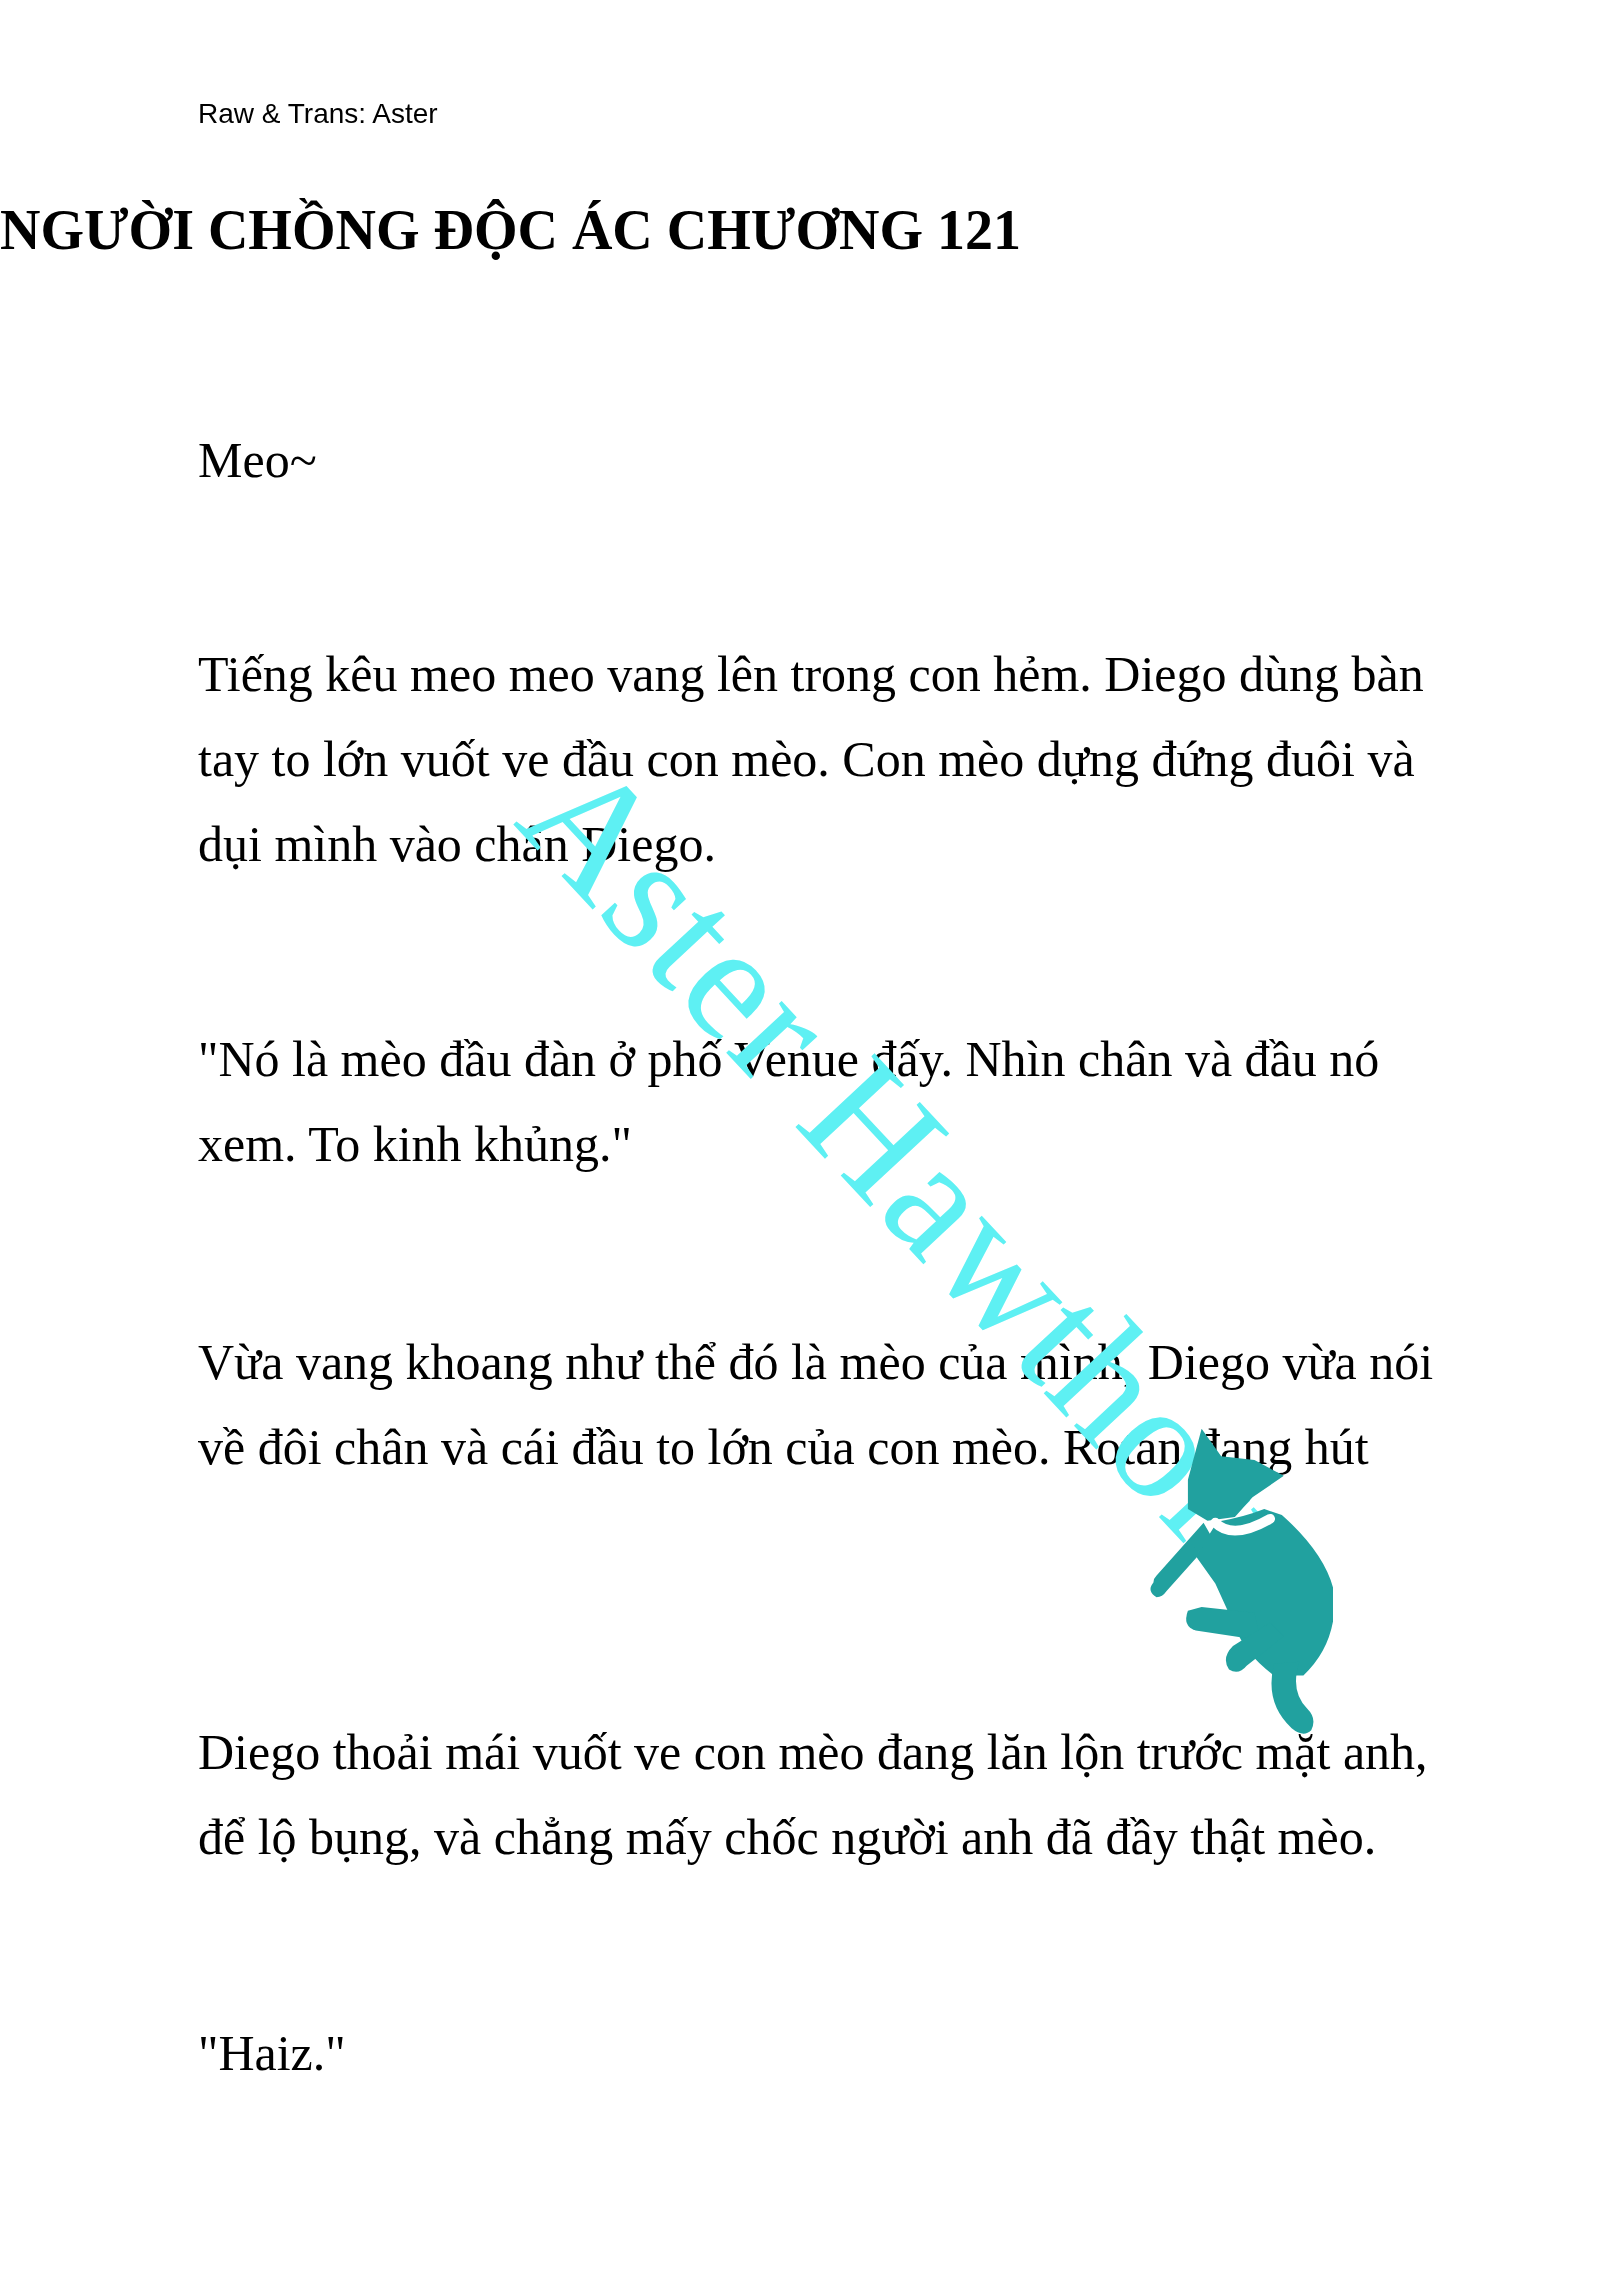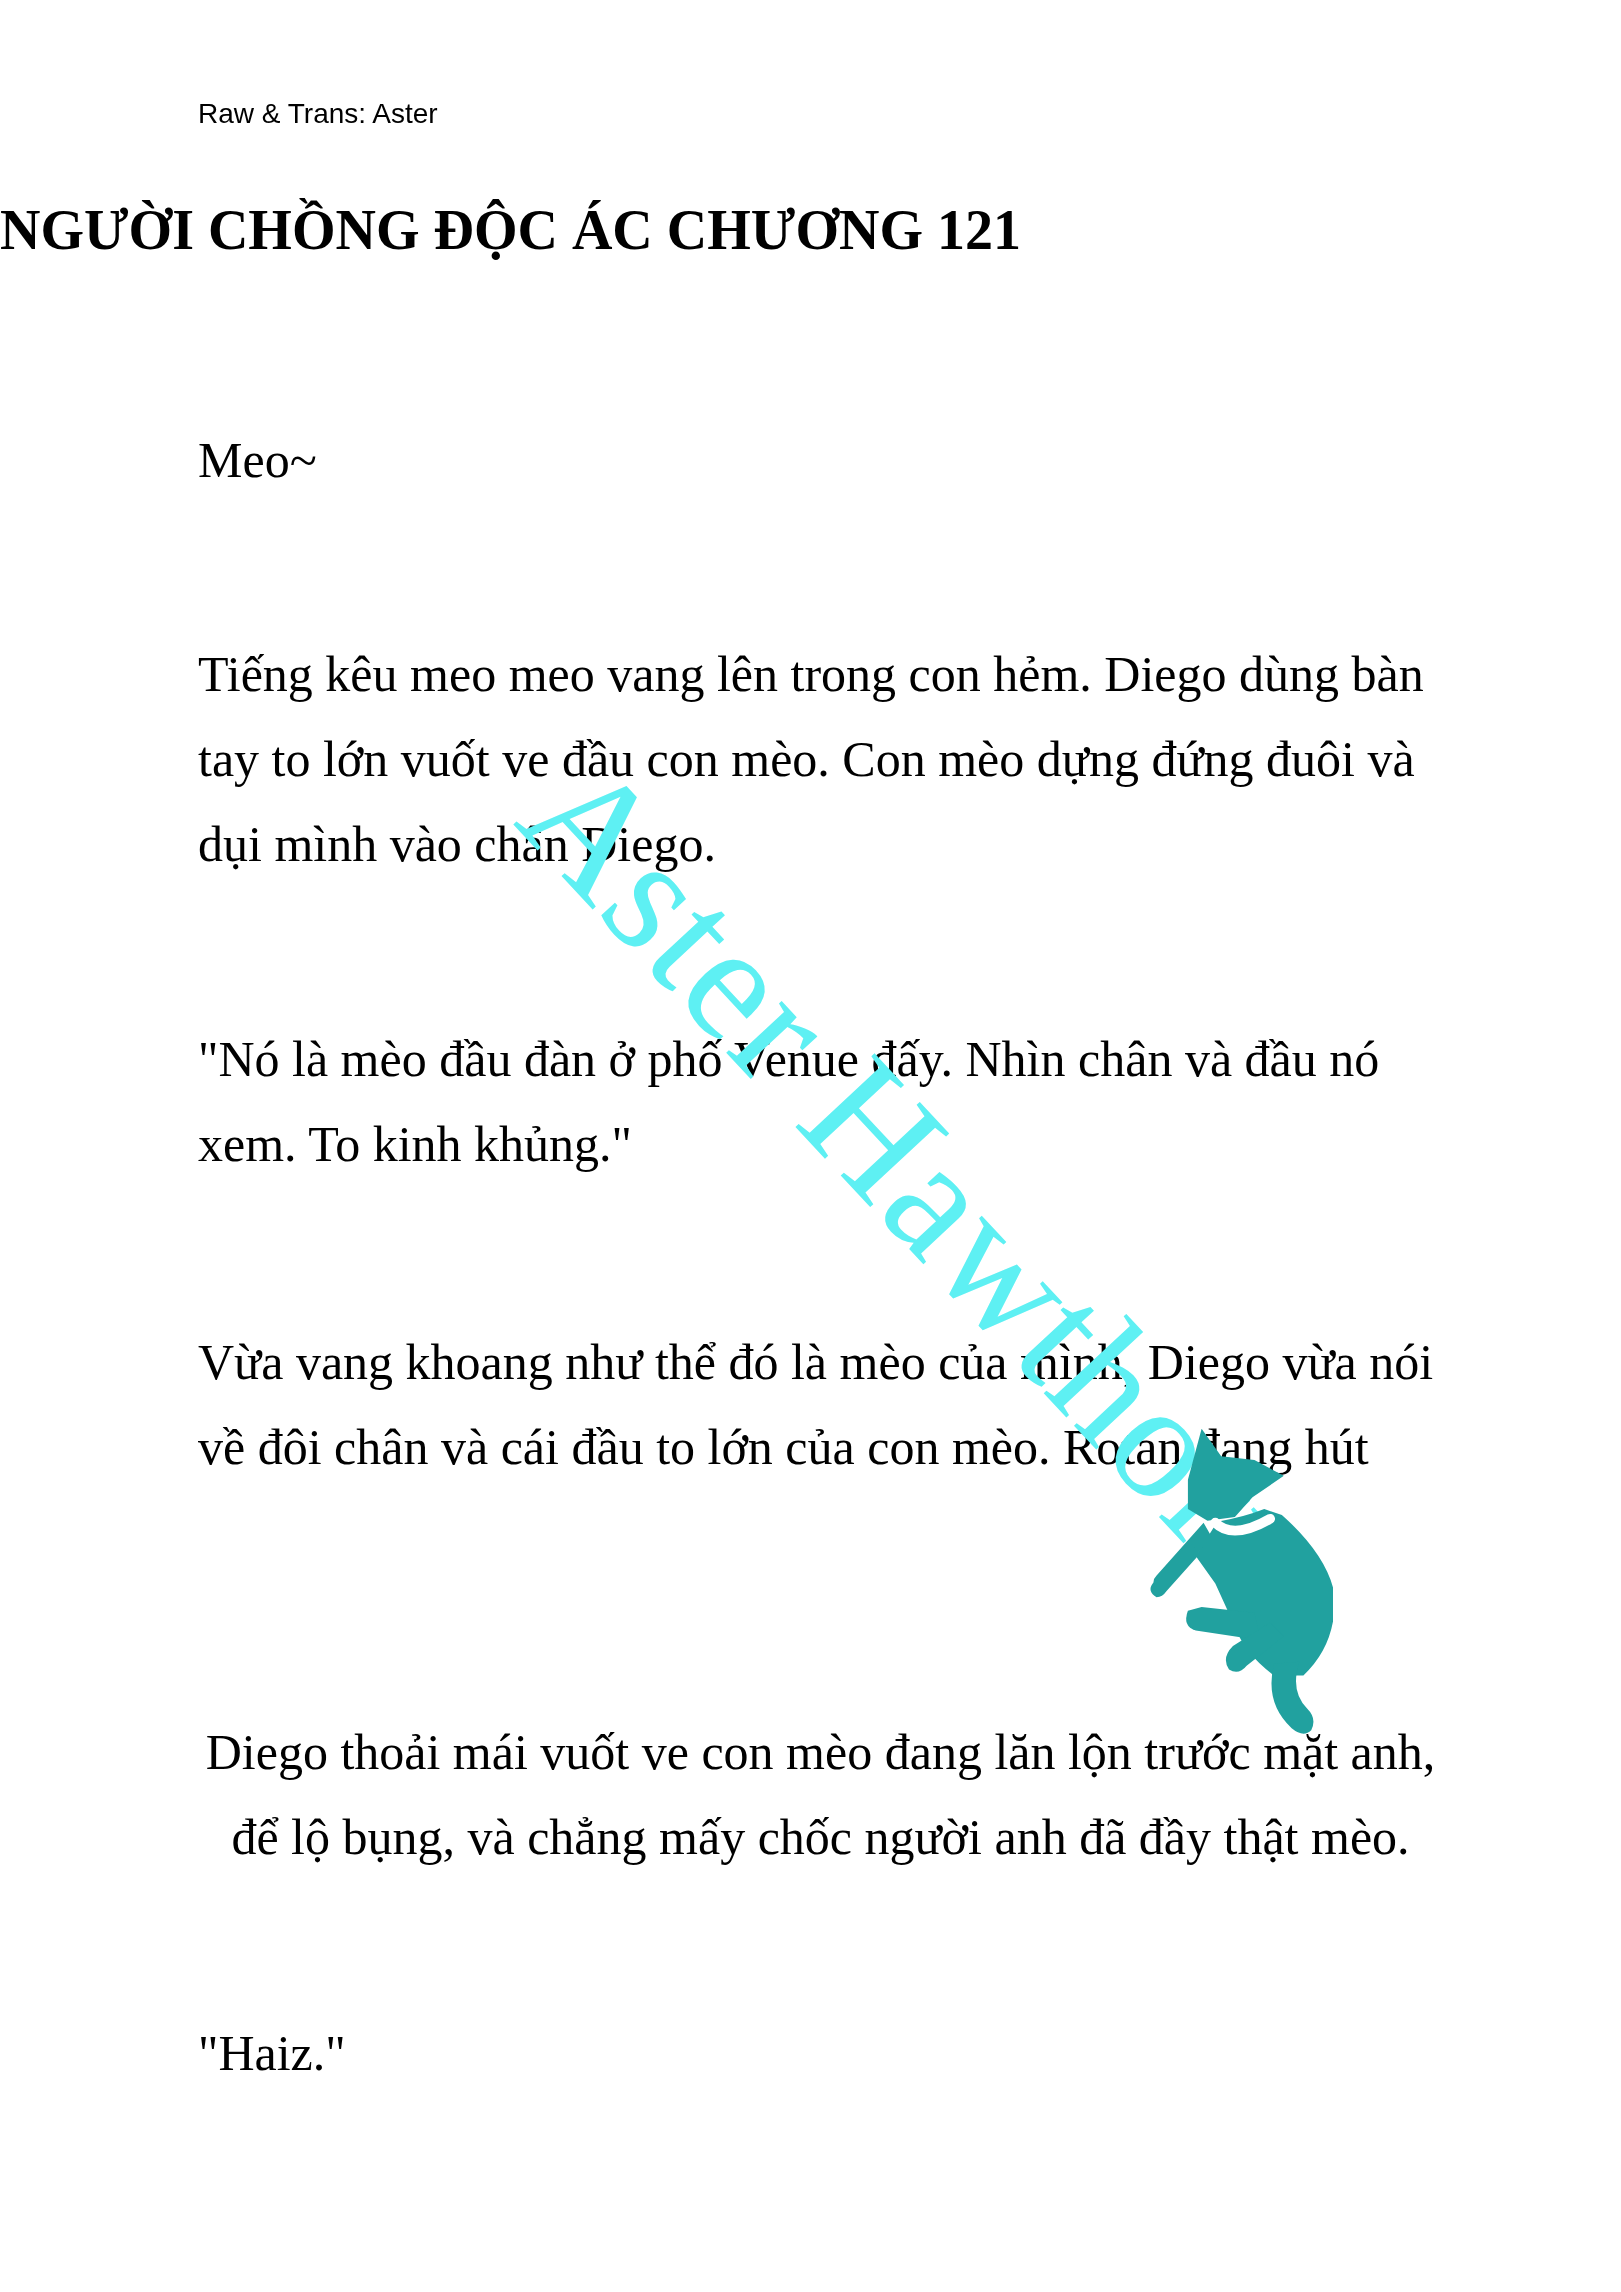--- a/index.html
+++ b/index.html
@@ -108,21 +108,21 @@
   <div class="para" style="top: 1017px;">
     <span class="line">"Nó là mèo đầu đàn ở phố Venue đấy. Nhìn chân và đầu nó</span>
     <span class="line">xem. To kinh khủng."</span>
   </div>
 
   <div class="para" style="top: 1320px;">
     <span class="line">Vừa vang khoang như thể đó là mèo của mình, Diego vừa nói</span>
     <span class="line">về đôi chân và cái đầu to lớn của con mèo. Rotan đang hút</span>
   </div>
 
-  <div class="para" style="top: 1710px; text-align: center;">
+  <div class="para" style="top: 1710px;">
     <span class="line">Diego thoải mái vuốt ve con mèo đang lăn lộn trước mặt anh,</span>
     <span class="line">để lộ bụng, và chẳng mấy chốc người anh đã đầy thật mèo.</span>
   </div>
 
   <div class="para" style="top: 2011px;">
     <span class="line">"Haiz."</span>
   </div>
 
   <div class="wm-wrap">
     <div class="watermark">Aster Hawthorn</div>

